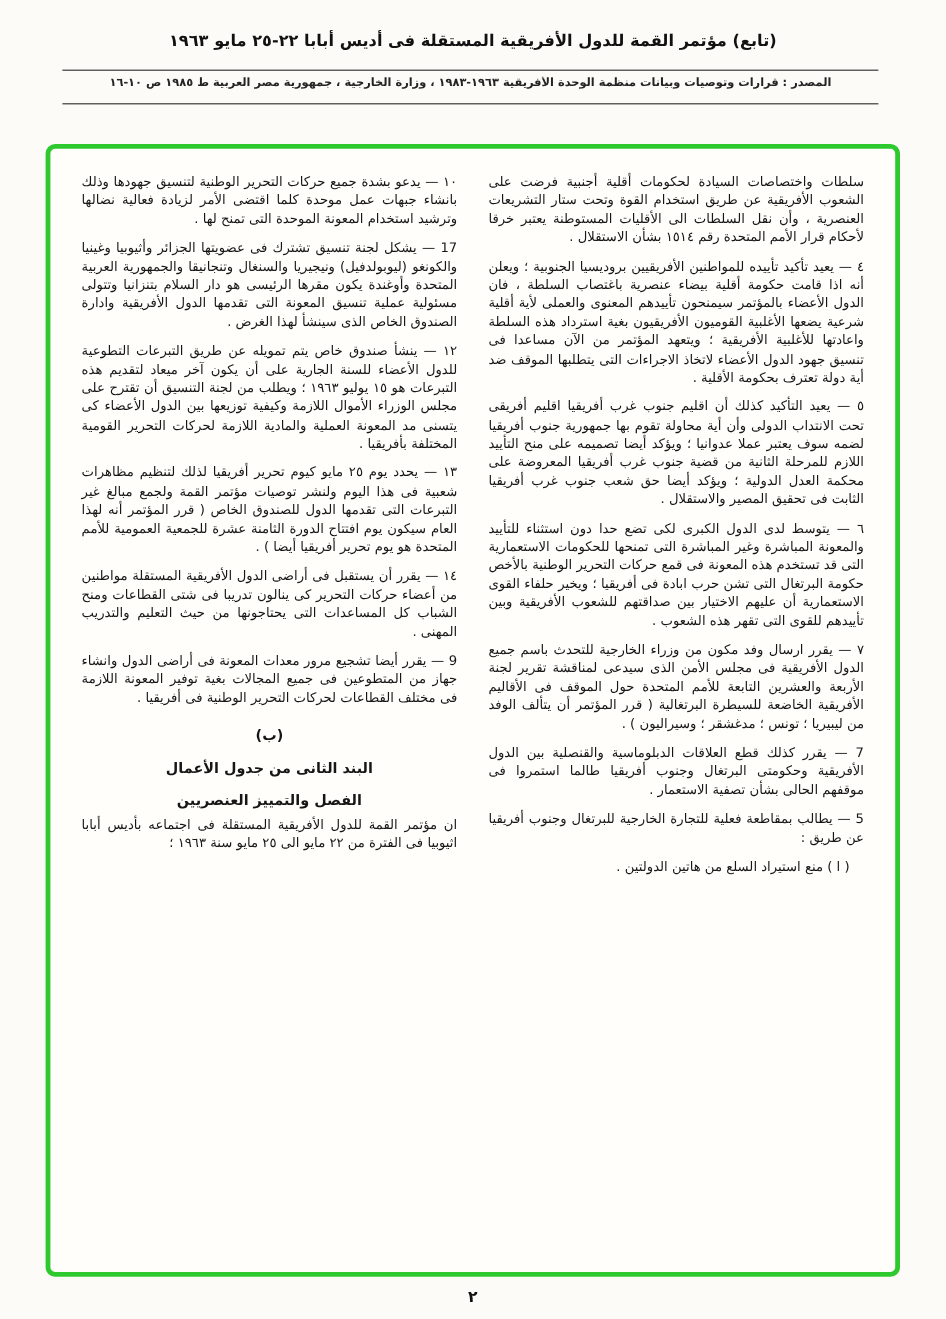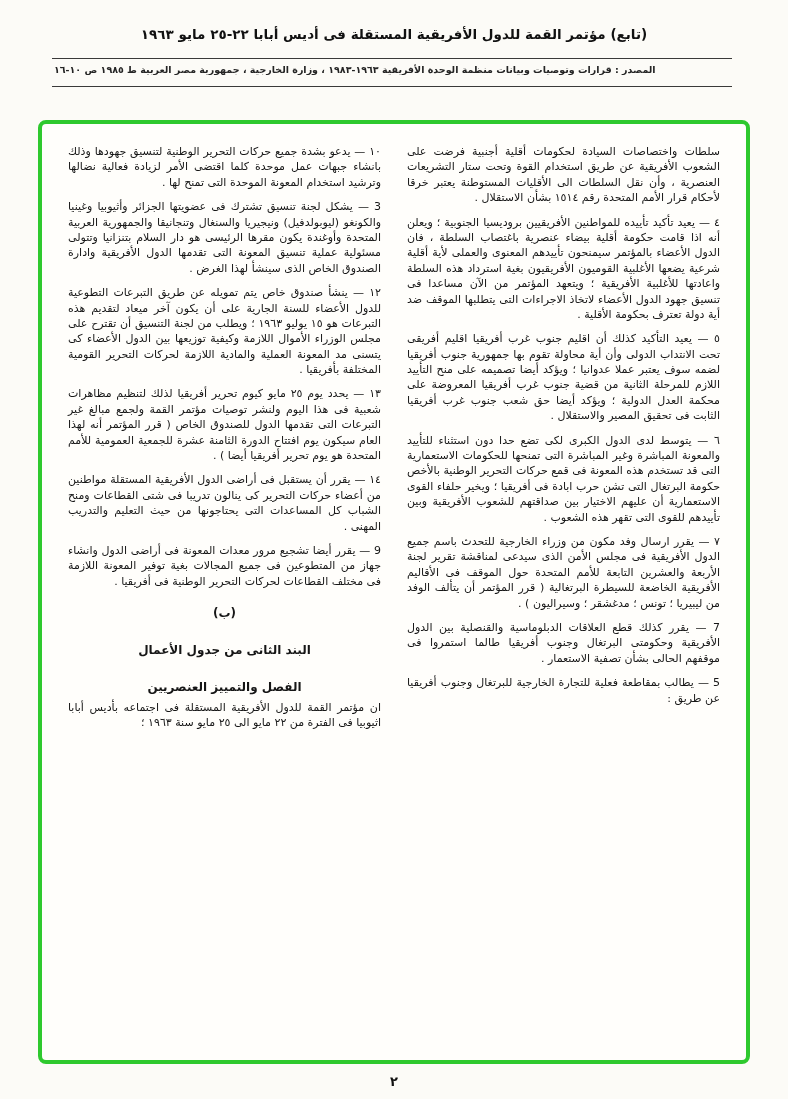--- a/index.html
+++ b/index.html
@@ -15,21 +15,21 @@
   .doc-title {
     position: absolute; top: 26px; right: 40px; left: 40px;
     text-align: center; font-weight: bold; font-size: 13.5px; color: #111;
     letter-spacing: 0;
   }
   .rule { position: absolute; right: 56px; left: 52px; border-top: 1.5px solid #3a3a3a; }
   .rule-top { top: 58px; }
   .rule-bottom { top: 86px; }
   .source-line {
     position: absolute; top: 64px; right: 58px; left: 54px;
-    font-size: 9.5px; font-weight: bold; color: #242424; text-align: left;
+    font-size: 9.5px; font-weight: bold; color: #242424; text-align: center;
     white-space: nowrap; overflow: hidden;
   }
 
   .green-box {
     position: absolute; top: 120px; right: 38px; left: 38px; height: 944px;
     border: 4px solid var(--green, #2ec92e);
     border-radius: 8px;
     background: #fffefb;
     padding: 20px 26px 14px 26px;
     overflow: hidden;
@@ -37,21 +37,21 @@
   .columns { display: flex; gap: 26px; height: 100%; }
   .col {
     flex: 1 1 0;
     font-size: 11px; line-height: 1.4;
     text-align: justify; text-justify: inter-word;
     color: #161616;
   }
   .para { margin: 0 0 9px 0; }
   .subitem { padding-right: 12px; }
   .section-head { text-align: center; font-weight: bold; font-size: 12px; margin: 16px 0 4px 0; }
-  .section-head.tight { margin-top: 20px; }
+  .section-head.tight { margin-top: 10px; }
   .closing { }
 
   .page-number {
     position: absolute; bottom: 10px; right: 0; left: 0;
     text-align: center; font-weight: bold; font-size: 13px; color: #111;
   }
 </style>
 </head>
 <body>
 
@@ -66,25 +66,26 @@
     <div class="columns">
 
       <div class="col">
         <p class="para">سلطات واختصاصات السيادة لحكومات أقلية أجنبية فرضت على الشعوب الأفريقية عن طريق استخدام القوة وتحت ستار التشريعات العنصرية ، وأن نقل السلطات الى الأقليات المستوطنة يعتبر خرقا لأحكام قرار الأمم المتحدة رقم ١٥١٤ بشأن الاستقلال .</p>
         <p class="para">٤ — يعيد تأكيد تأييده للمواطنين الأفريقيين بروديسيا الجنوبية ؛ ويعلن أنه اذا قامت حكومة أقلية بيضاء عنصرية باغتصاب السلطة ، فان الدول الأعضاء بالمؤتمر سيمنحون تأييدهم المعنوى والعملى لأية أقلية شرعية يضعها الأغلبية القوميون الأفريقيون بغية استرداد هذه السلطة واعادتها للأغلبية الأفريقية ؛ ويتعهد المؤتمر من الآن مساعدا فى تنسيق جهود الدول الأعضاء لاتخاذ الاجراءات التى يتطلبها الموقف ضد أية دولة تعترف بحكومة الأقلية .</p>
         <p class="para">٥ — يعيد التأكيد كذلك أن اقليم جنوب غرب أفريقيا اقليم أفريقى تحت الانتداب الدولى وأن أية محاولة تقوم بها جمهورية جنوب أفريقيا لضمه سوف يعتبر عملا عدوانيا ؛ ويؤكد أيضا تصميمه على منح التأييد اللازم للمرحلة الثانية من قضية جنوب غرب أفريقيا المعروضة على محكمة العدل الدولية ؛ ويؤكد أيضا حق شعب جنوب غرب أفريقيا الثابت فى تحقيق المصير والاستقلال .</p>
         <p class="para">٦ — يتوسط لدى الدول الكبرى لكى تضع حدا دون استثناء للتأييد والمعونة المباشرة وغير المباشرة التى تمنحها للحكومات الاستعمارية التى قد تستخدم هذه المعونة فى قمع حركات التحرير الوطنية بالأخص حكومة البرتغال التى تشن حرب ابادة فى أفريقيا ؛ ويخير حلفاء القوى الاستعمارية أن عليهم الاختيار بين صداقتهم للشعوب الأفريقية وبين تأييدهم للقوى التى تقهر هذه الشعوب .</p>
         <p class="para">٧ — يقرر ارسال وفد مكون من وزراء الخارجية للتحدث باسم جميع الدول الأفريقية فى مجلس الأمن الذى سيدعى لمناقشة تقرير لجنة الأربعة والعشرين التابعة للأمم المتحدة حول الموقف فى الأقاليم الأفريقية الخاضعة للسيطرة البرتغالية ( قرر المؤتمر أن يتألف الوفد من ليبيريا ؛ تونس ؛ مدغشقر ؛ وسيراليون ) .</p>
         <p class="para">7 — يقرر كذلك قطع العلاقات الدبلوماسية والقنصلية بين الدول الأفريقية وحكومتى البرتغال وجنوب أفريقيا طالما استمروا فى موقفهم الحالى بشأن تصفية الاستعمار .</p>
         <p class="para">5 — يطالب بمقاطعة فعلية للتجارة الخارجية للبرتغال وجنوب أفريقيا عن طريق :</p>
+        <p class="para subitem">( ا ) منع استيراد السلع من هاتين الدولتين .</p>
       </div>
 
       <div class="col">
         <p class="para">١٠ — يدعو بشدة جميع حركات التحرير الوطنية لتنسيق جهودها وذلك بانشاء جبهات عمل موحدة كلما اقتضى الأمر لزيادة فعالية نضالها وترشيد استخدام المعونة الموحدة التى تمنح لها .</p>
-        <p class="para">3 — يشكل لجنة تنسيق تشترك فى عضويتها الجزائر وأثيوبيا وغينيا والكونغو (ليوبولدفيل) ونيجيريا والسنغال وتنجانيقا والجمهورية العربية المتحدة وأوغندة يكون مقرها الرئيسى هو دار السلام بتنزانيا وتتولى مسئولية عملية تنسيق المعونة التى تقدمها الدول الأفريقية وادارة الصندوق الخاص الذى سينشأ لهذا الغرض .</p>
+        <p class="para">17 — يشكل لجنة تنسيق تشترك فى عضويتها الجزائر وأثيوبيا وغينيا والكونغو (ليوبولدفيل) ونيجيريا والسنغال وتنجانيقا والجمهورية العربية المتحدة وأوغندة يكون مقرها الرئيسى هو دار السلام بتنزانيا وتتولى مسئولية عملية تنسيق المعونة التى تقدمها الدول الأفريقية وادارة الصندوق الخاص الذى سينشأ لهذا الغرض .</p>
         <p class="para">١٢ — ينشأ صندوق خاص يتم تمويله عن طريق التبرعات التطوعية للدول الأعضاء للسنة الجارية على أن يكون آخر ميعاد لتقديم هذه التبرعات هو ١٥ يوليو ١٩٦٣ ؛ ويطلب من لجنة التنسيق أن تقترح على مجلس الوزراء الأموال اللازمة وكيفية توزيعها بين الدول الأعضاء كى يتسنى مد المعونة العملية والمادية اللازمة لحركات التحرير القومية المختلفة بأفريقيا .</p>
         <p class="para">١٣ — يحدد يوم ٢٥ مايو كيوم تحرير أفريقيا لذلك لتنظيم مظاهرات شعبية فى هذا اليوم ولنشر توصيات مؤتمر القمة ولجمع مبالغ غير التبرعات التى تقدمها الدول للصندوق الخاص ( قرر المؤتمر أنه لهذا العام سيكون يوم افتتاح الدورة الثامنة عشرة للجمعية العمومية للأمم المتحدة هو يوم تحرير أفريقيا أيضا ) .</p>
         <p class="para">١٤ — يقرر أن يستقبل فى أراضى الدول الأفريقية المستقلة مواطنين من أعضاء حركات التحرير كى ينالون تدريبا فى شتى القطاعات ومنح الشباب كل المساعدات التى يحتاجونها من حيث التعليم والتدريب المهنى .</p>
         <p class="para">9 — يقرر أيضا تشجيع مرور معدات المعونة فى أراضى الدول وانشاء جهاز من المتطوعين فى جميع المجالات بغية توفير المعونة اللازمة فى مختلف القطاعات لحركات التحرير الوطنية فى أفريقيا .</p>
 
         <div class="section-head">(ب)</div>
         <div class="section-head tight">البند الثانى من جدول الأعمال</div>
         <div class="section-head tight">الفصل والتمييز العنصريين</div>
 
         <p class="para closing">ان مؤتمر القمة للدول الأفريقية المستقلة فى اجتماعه بأديس أبابا اثيوبيا فى الفترة من ٢٢ مايو الى ٢٥ مايو سنة ١٩٦٣ ؛</p>

